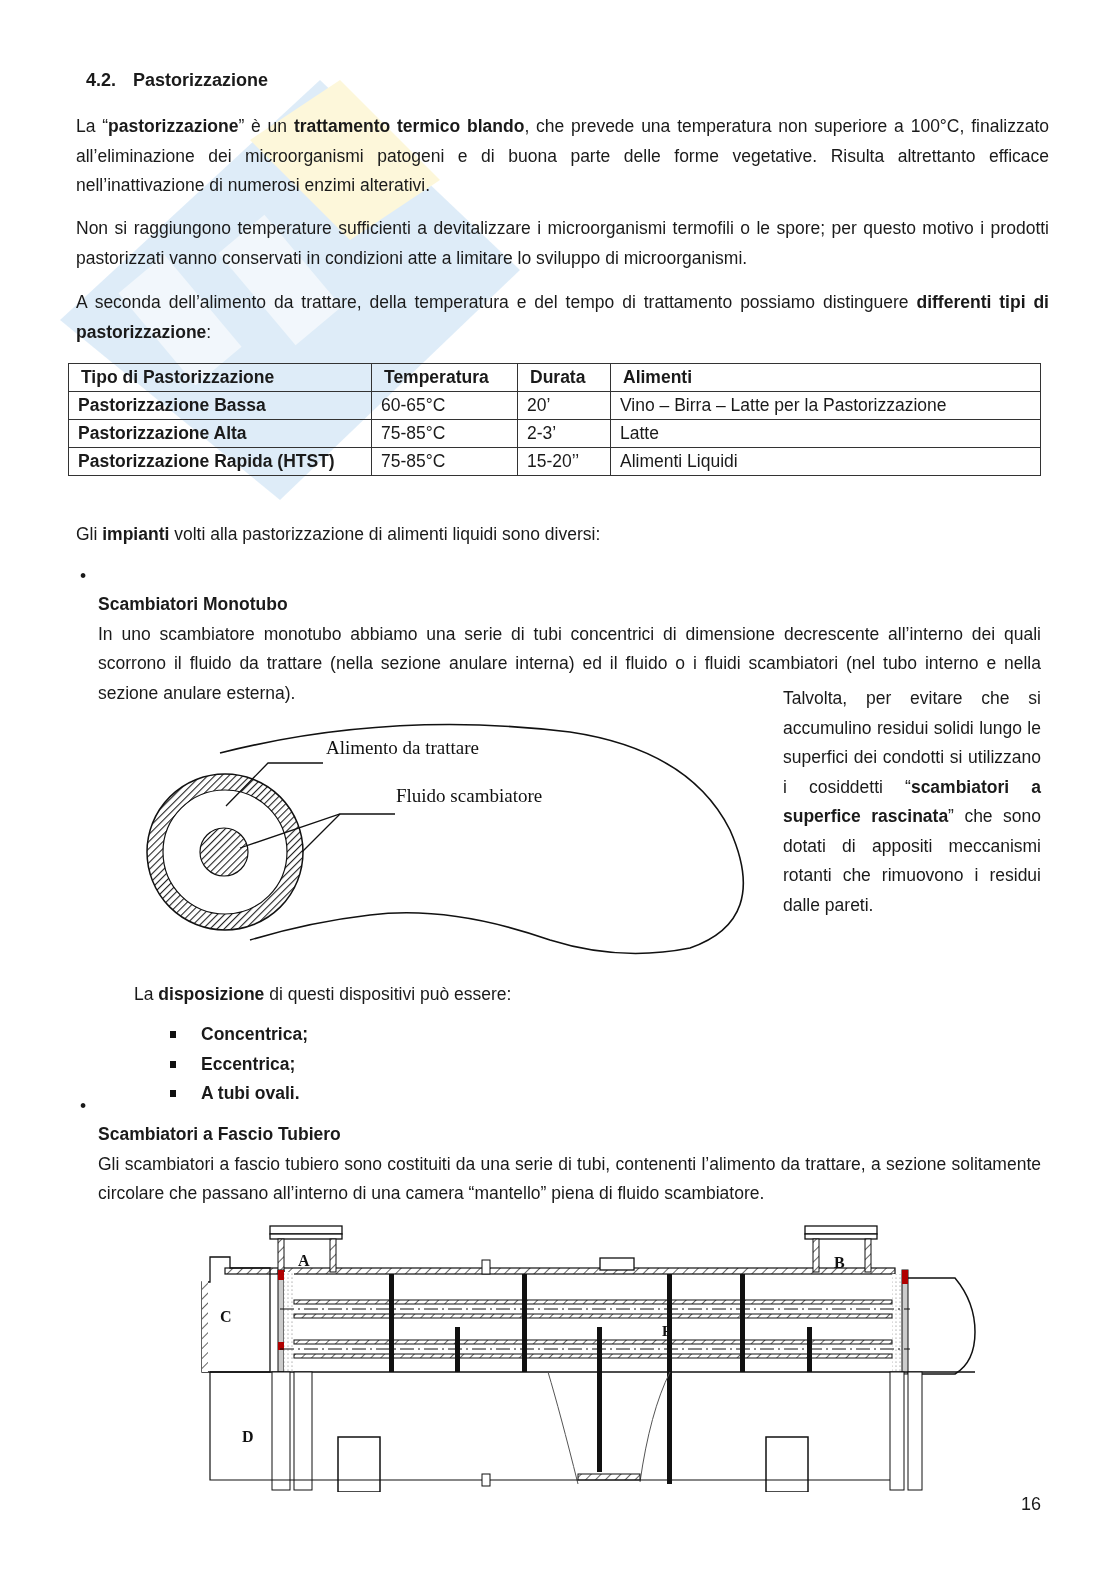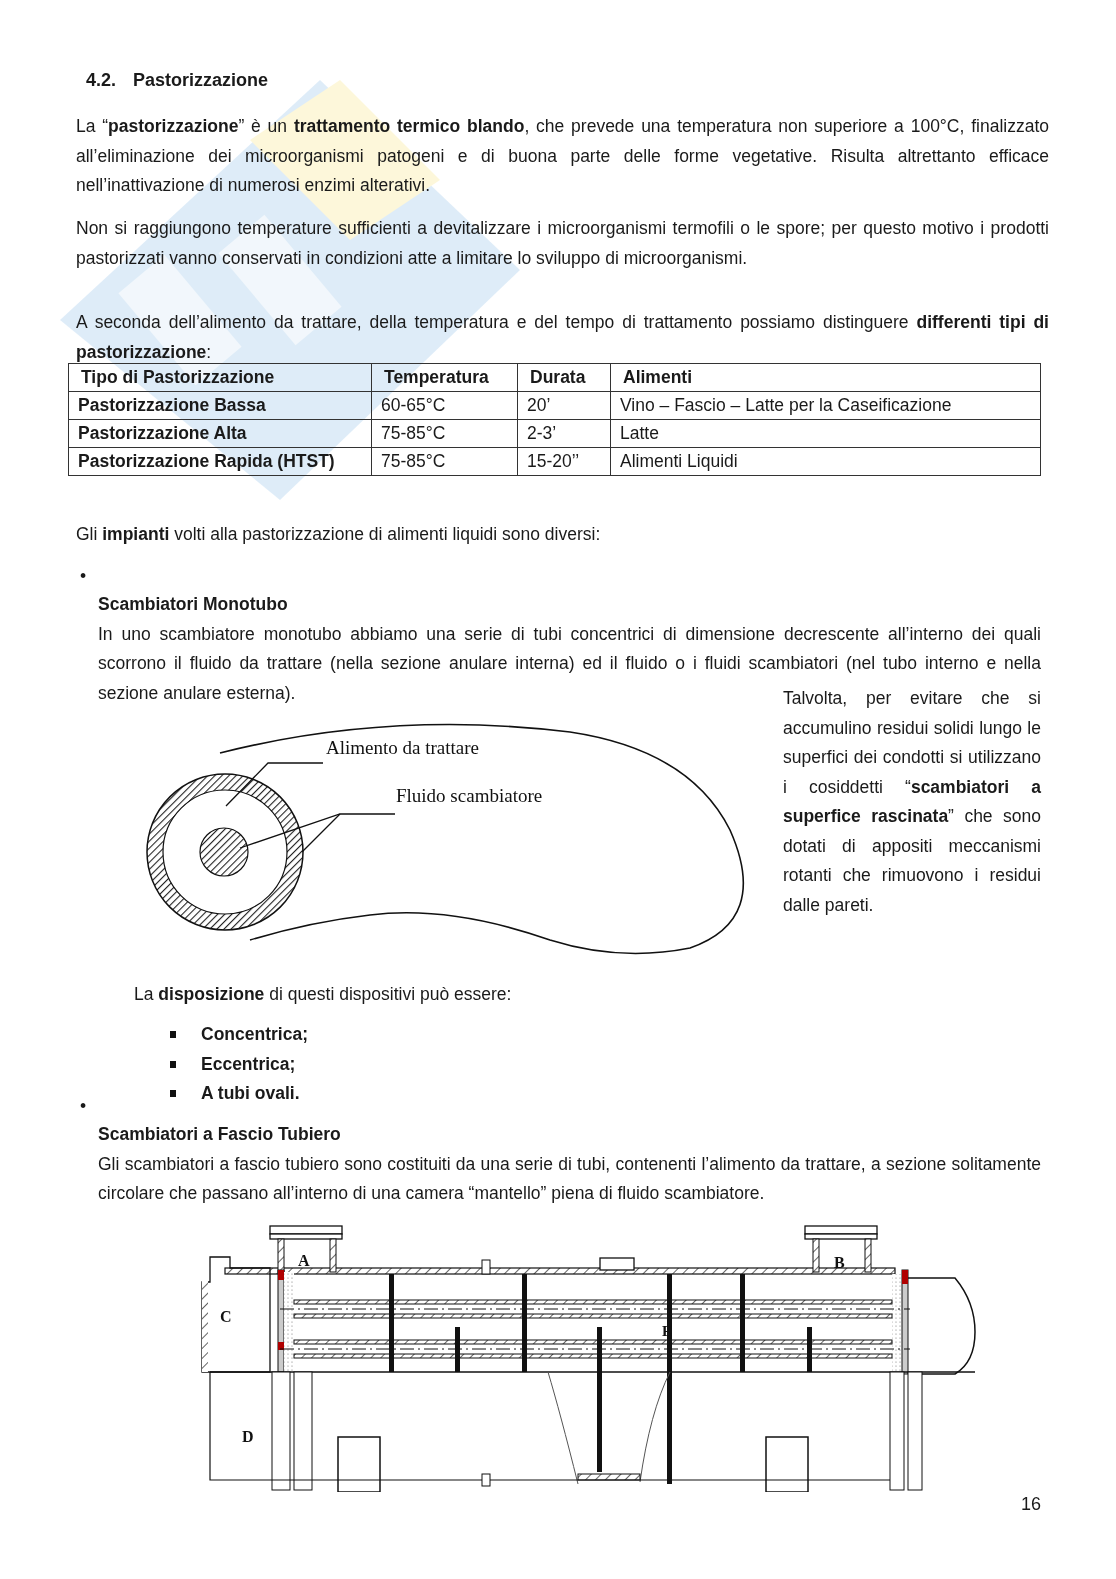--- a/index.html
+++ b/index.html
@@ -14,21 +14,21 @@
   }
   .page { position: absolute; left: 68px; top: 0; width: 973px; }
   .heading {
     position: absolute; left: 18px; top: 70px; font-weight: bold; font-size: 18px;
   }
   .heading .num { margin-right: 12px; }
   .para { position: absolute; left: 8px; width: 973px; line-height: 29.5px; text-align: justify; }
   .para b { font-weight: bold; }
   .p1 { top: 112px; }
   .p2 { top: 214px; }
-  .p3 { top: 288px; margin-top: 20px; }
+  .p3 { top: 288px; }
   table.pt {
     position: absolute; left: 0; top: 363px; width: 973px;
     border-collapse: collapse; font-size: 17.5px;
   }
   table.pt td, table.pt th {
     border: 1.5px solid #333; padding: 0 9px; height: 27px; text-align: left;
     font-weight: normal; white-space: nowrap;
   }
   table.pt th { font-weight: bold; padding-left: 12px; }
   table.pt td.tipo { font-weight: bold; }
@@ -92,21 +92,21 @@
         <tr>
       <th>Tipo di Pastorizzazione</th>
       <th>Temperatura</th>
       <th>Durata</th>
       <th>Alimenti</th>
     </tr>
     <tr>
       <td class="tipo">Pastorizzazione Bassa</td>
       <td>60-65°C</td>
       <td>20’</td>
-      <td>Vino – Fascio – Latte per la Caseificazione</td>
+      <td>Vino – Birra – Latte per la Pastorizzazione</td>
     </tr>
     <tr>
       <td class="tipo">Pastorizzazione Alta</td>
       <td>75-85°C</td>
       <td>2-3’</td>
       <td>Latte</td>
     </tr>
     <tr>
       <td class="tipo">Pastorizzazione Rapida (HTST)</td>
       <td>75-85°C</td>

